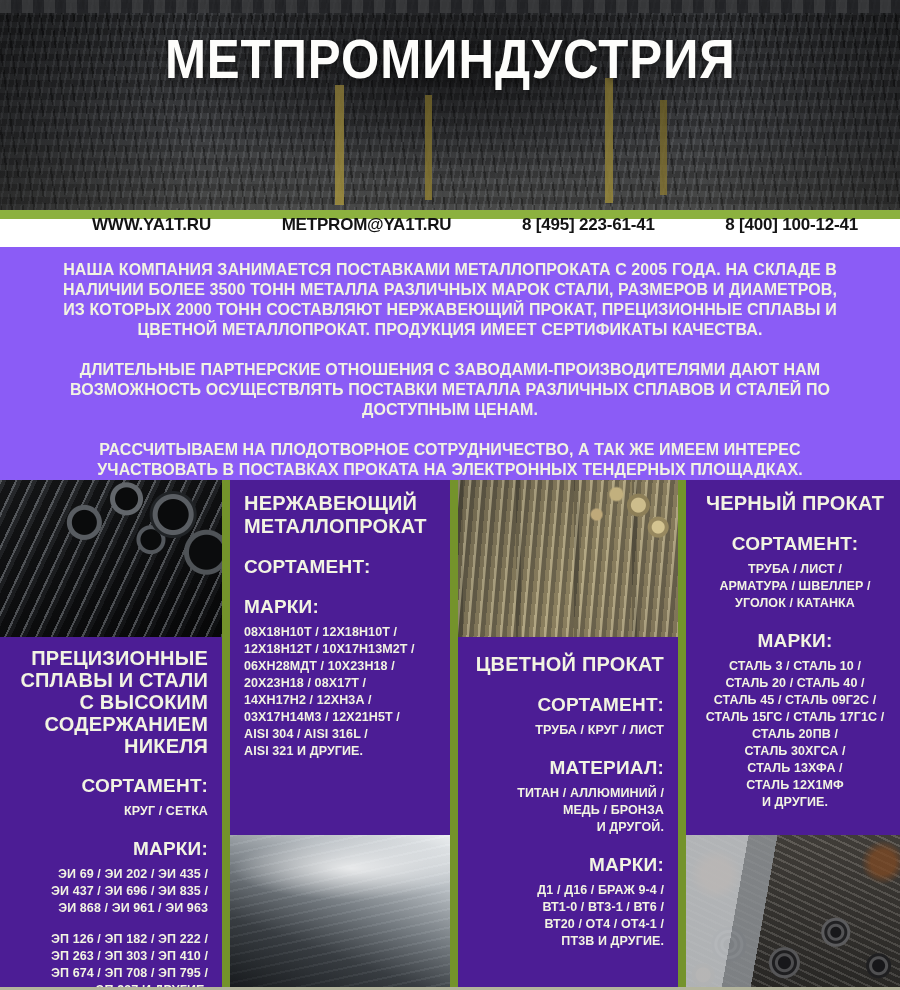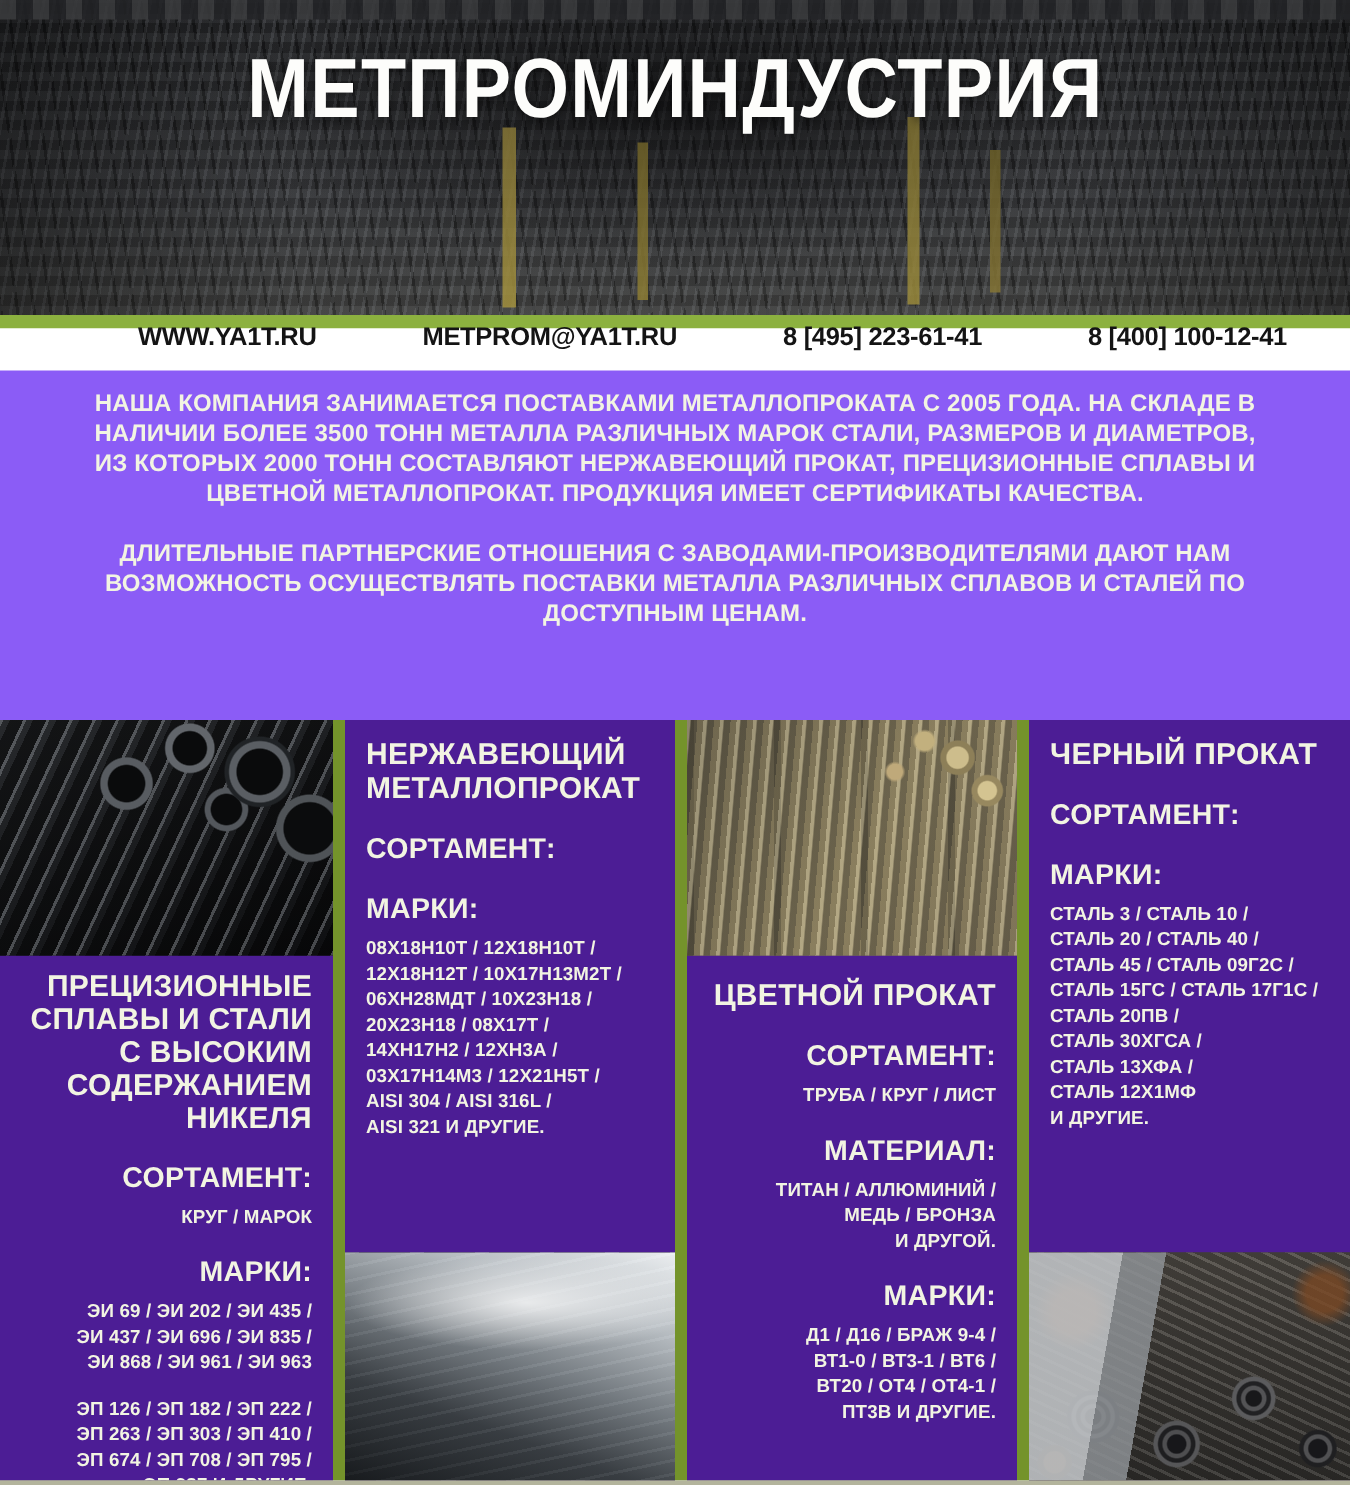--- a/index.html
+++ b/index.html
@@ -154,34 +154,36 @@
   </div>
 
   <div class="about">
     <p>НАША КОМПАНИЯ ЗАНИМАЕТСЯ ПОСТАВКАМИ МЕТАЛЛОПРОКАТА С 2005 ГОДА. НА СКЛАДЕ В
 НАЛИЧИИ БОЛЕЕ 3500 ТОНН МЕТАЛЛА  РАЗЛИЧНЫХ МАРОК СТАЛИ, РАЗМЕРОВ И ДИАМЕТРОВ,
 ИЗ КОТОРЫХ 2000 ТОНН СОСТАВЛЯЮТ НЕРЖАВЕЮЩИЙ ПРОКАТ, ПРЕЦИЗИОННЫЕ СПЛАВЫ И
 ЦВЕТНОЙ МЕТАЛЛОПРОКАТ. ПРОДУКЦИЯ ИМЕЕТ СЕРТИФИКАТЫ КАЧЕСТВА.</p>
     <p>ДЛИТЕЛЬНЫЕ ПАРТНЕРСКИЕ ОТНОШЕНИЯ С ЗАВОДАМИ-ПРОИЗВОДИТЕЛЯМИ ДАЮТ НАМ
 ВОЗМОЖНОСТЬ ОСУЩЕСТВЛЯТЬ ПОСТАВКИ МЕТАЛЛА РАЗЛИЧНЫХ СПЛАВОВ И СТАЛЕЙ ПО
 ДОСТУПНЫМ ЦЕНАМ.</p>
+    <p>РАССЧИТЫВАЕМ НА ПЛОДОТВОРНОЕ СОТРУДНИЧЕСТВО, А ТАК ЖЕ ИМЕЕМ ИНТЕРЕС
+УЧАСТВОВАТЬ В ПОСТАВКАХ ПРОКАТА НА ЭЛЕКТРОННЫХ ТЕНДЕРНЫХ ПЛОЩАДКАХ.</p>
   </div>
 
   <div class="products">
 
     <div class="col">
       <div class="photo photo-pipes"></div>
       <div class="col-text align-right" style="padding:10px 14px 0 10px;">
         <div class="sec-title" style="line-height:22px;">ПРЕЦИЗИОННЫЕ
 СПЛАВЫ И СТАЛИ
 С ВЫСОКИМ
 СОДЕРЖАНИЕМ
 НИКЕЛЯ</div>
         <div class="lbl">СОРТАМЕНТ:</div>
-        <div class="val">КРУГ / МАРОК</div>
+        <div class="val">КРУГ / СЕТКА</div>
         <div class="lbl">МАРКИ:</div>
         <div class="val">ЭИ 69 / ЭИ 202 / ЭИ 435 /
 ЭИ 437 / ЭИ 696 / ЭИ 835 /
 ЭИ 868 / ЭИ 961 / ЭИ 963</div>
         <div class="val val-gap">ЭП 126 / ЭП 182 / ЭП 222 /
 ЭП 263 / ЭП 303 / ЭП 410 /
 ЭП 674 /  ЭП 708 / ЭП 795 /
 ЭП 937  И ДРУГИЕ.</div>
       </div>
     </div>
@@ -216,23 +218,26 @@
 И ДРУГОЙ.</div>
         <div class="lbl">МАРКИ:</div>
         <div class="val">Д1 / Д16 / БРАЖ 9-4 /
 ВТ1-0 / ВТ3-1 / ВТ6 /
 ВТ20 / ОТ4 / ОТ4-1 /
 ПТ3В И ДРУГИЕ.</div>
       </div>
     </div>
 
     <div class="col">
-      <div class="col-text align-left" style="padding:12px 10px 0 14px;height:355px;">
+      <div class="col-text align-left" style="padding:12px 10px 0 14px;height:355px;text-align:center;">
         <div class="sec-title">ЧЕРНЫЙ ПРОКАТ</div>
         <div class="lbl">СОРТАМЕНТ:</div>
+        <div class="val">ТРУБА / ЛИСТ /
+АРМАТУРА / ШВЕЛЛЕР /
+УГОЛОК / КАТАНКА</div>
         <div class="lbl">МАРКИ:</div>
         <div class="val">СТАЛЬ 3 / СТАЛЬ 10 /
 СТАЛЬ 20 / СТАЛЬ 40 /
 СТАЛЬ 45 / СТАЛЬ 09Г2С /
 СТАЛЬ 15ГС / СТАЛЬ 17Г1С /
 СТАЛЬ 20ПВ /
 СТАЛЬ 30ХГСА /
 СТАЛЬ 13ХФА /
 СТАЛЬ 12Х1МФ
 И ДРУГИЕ.</div>

